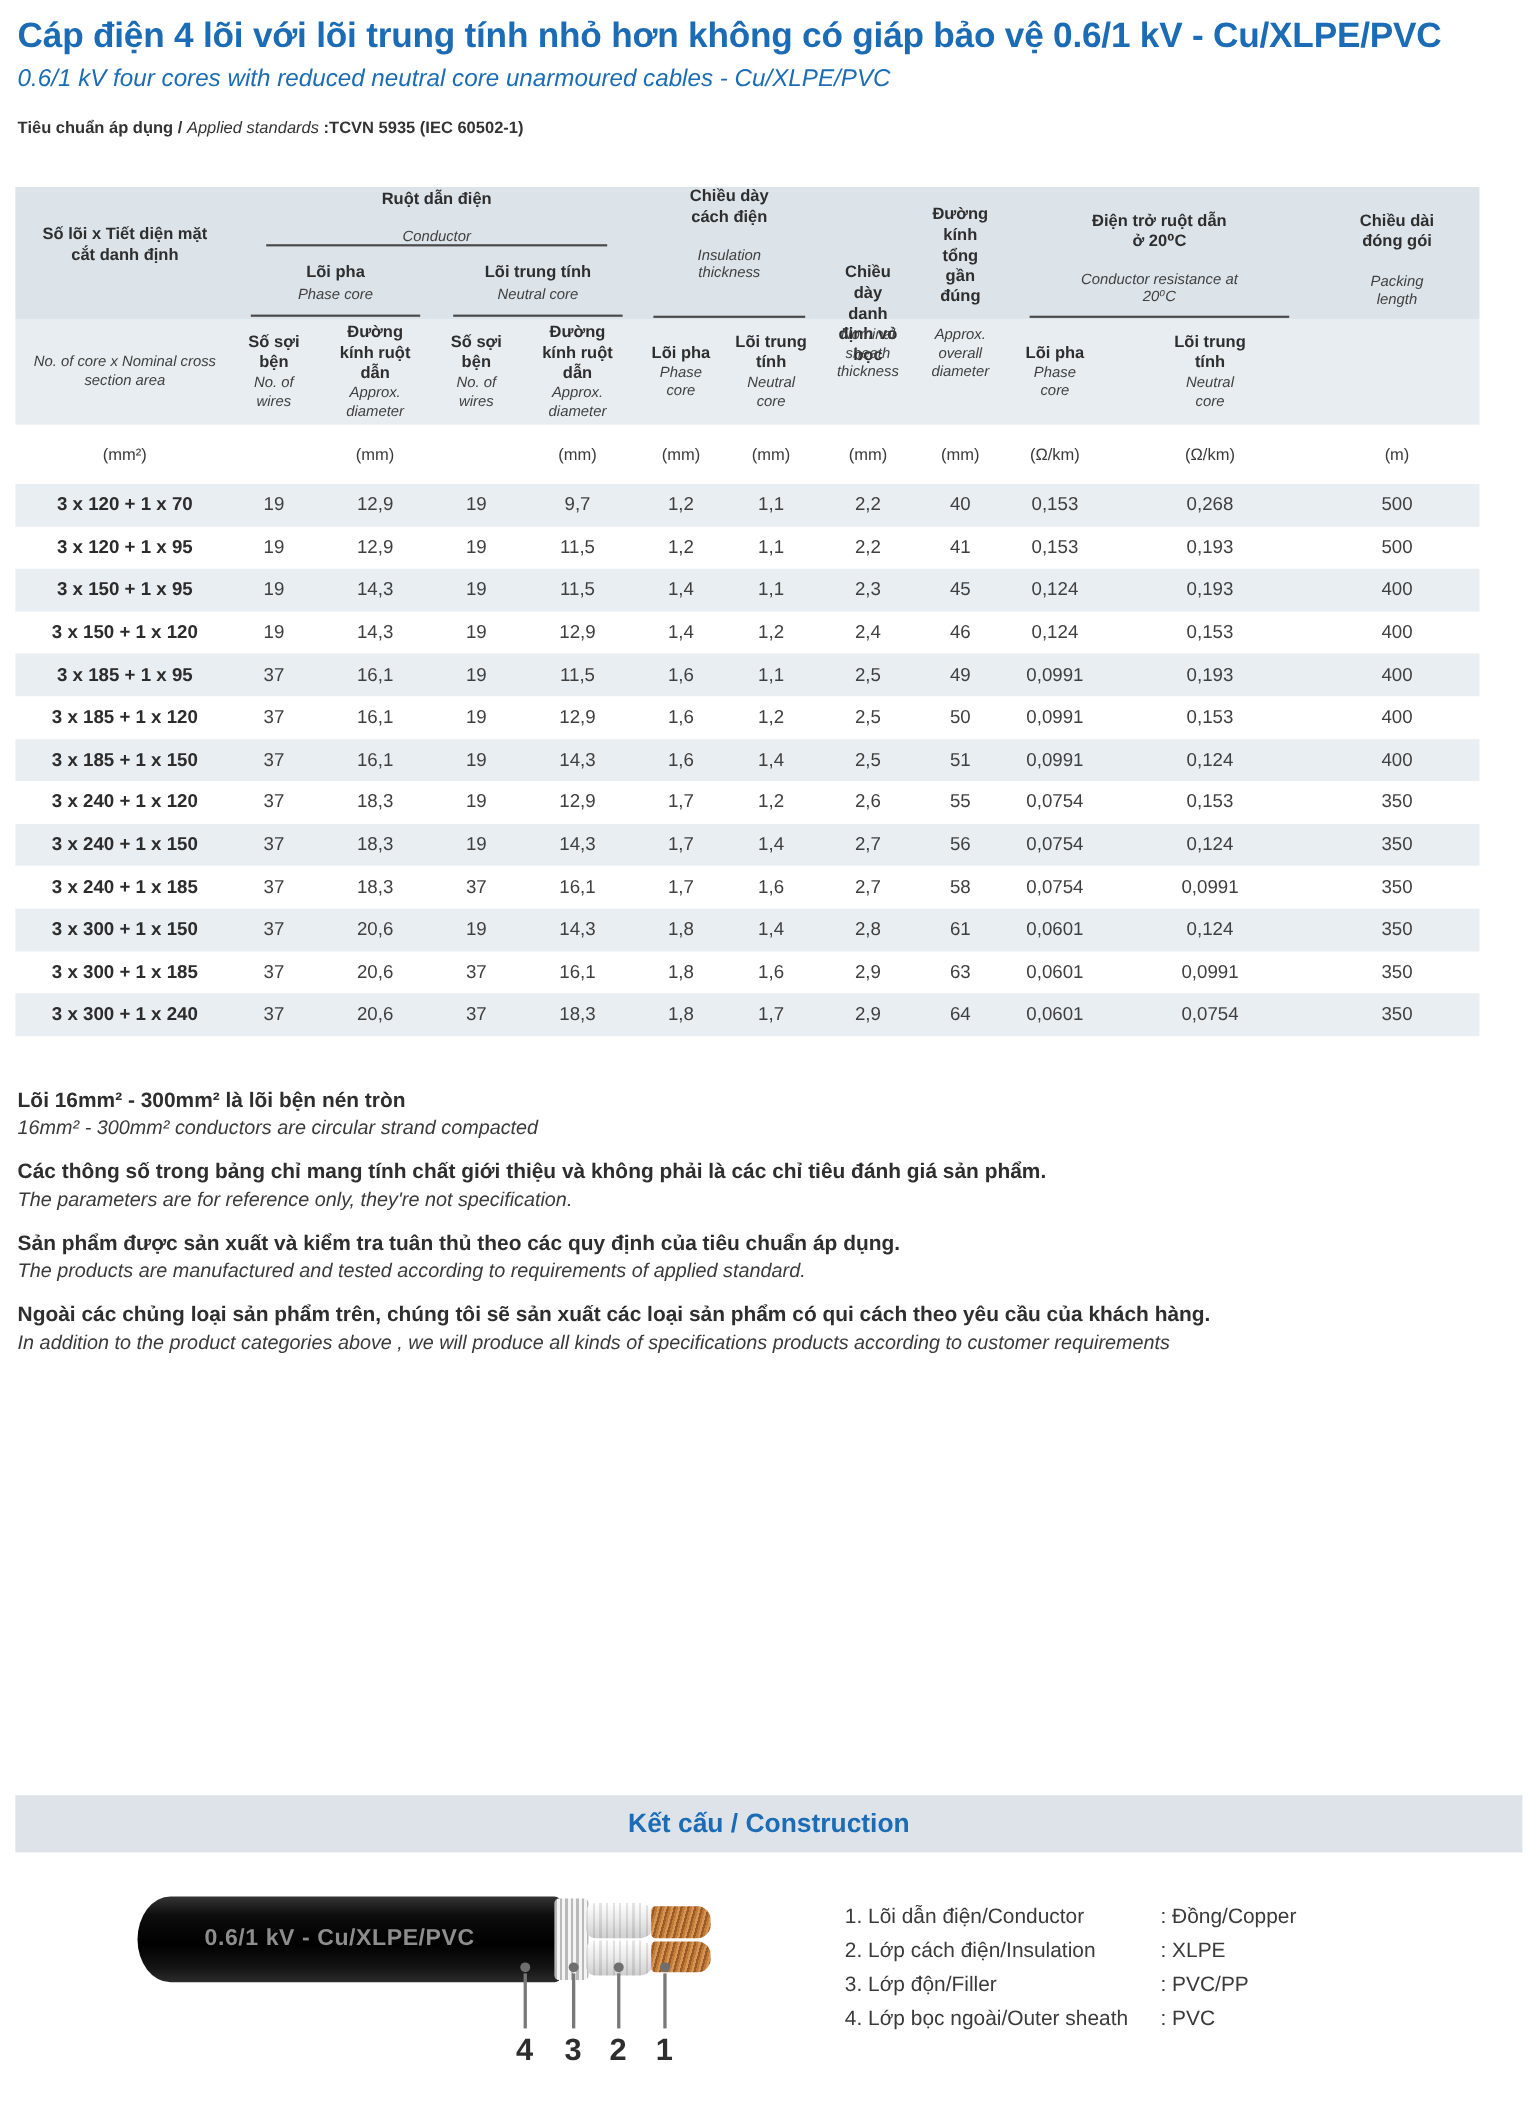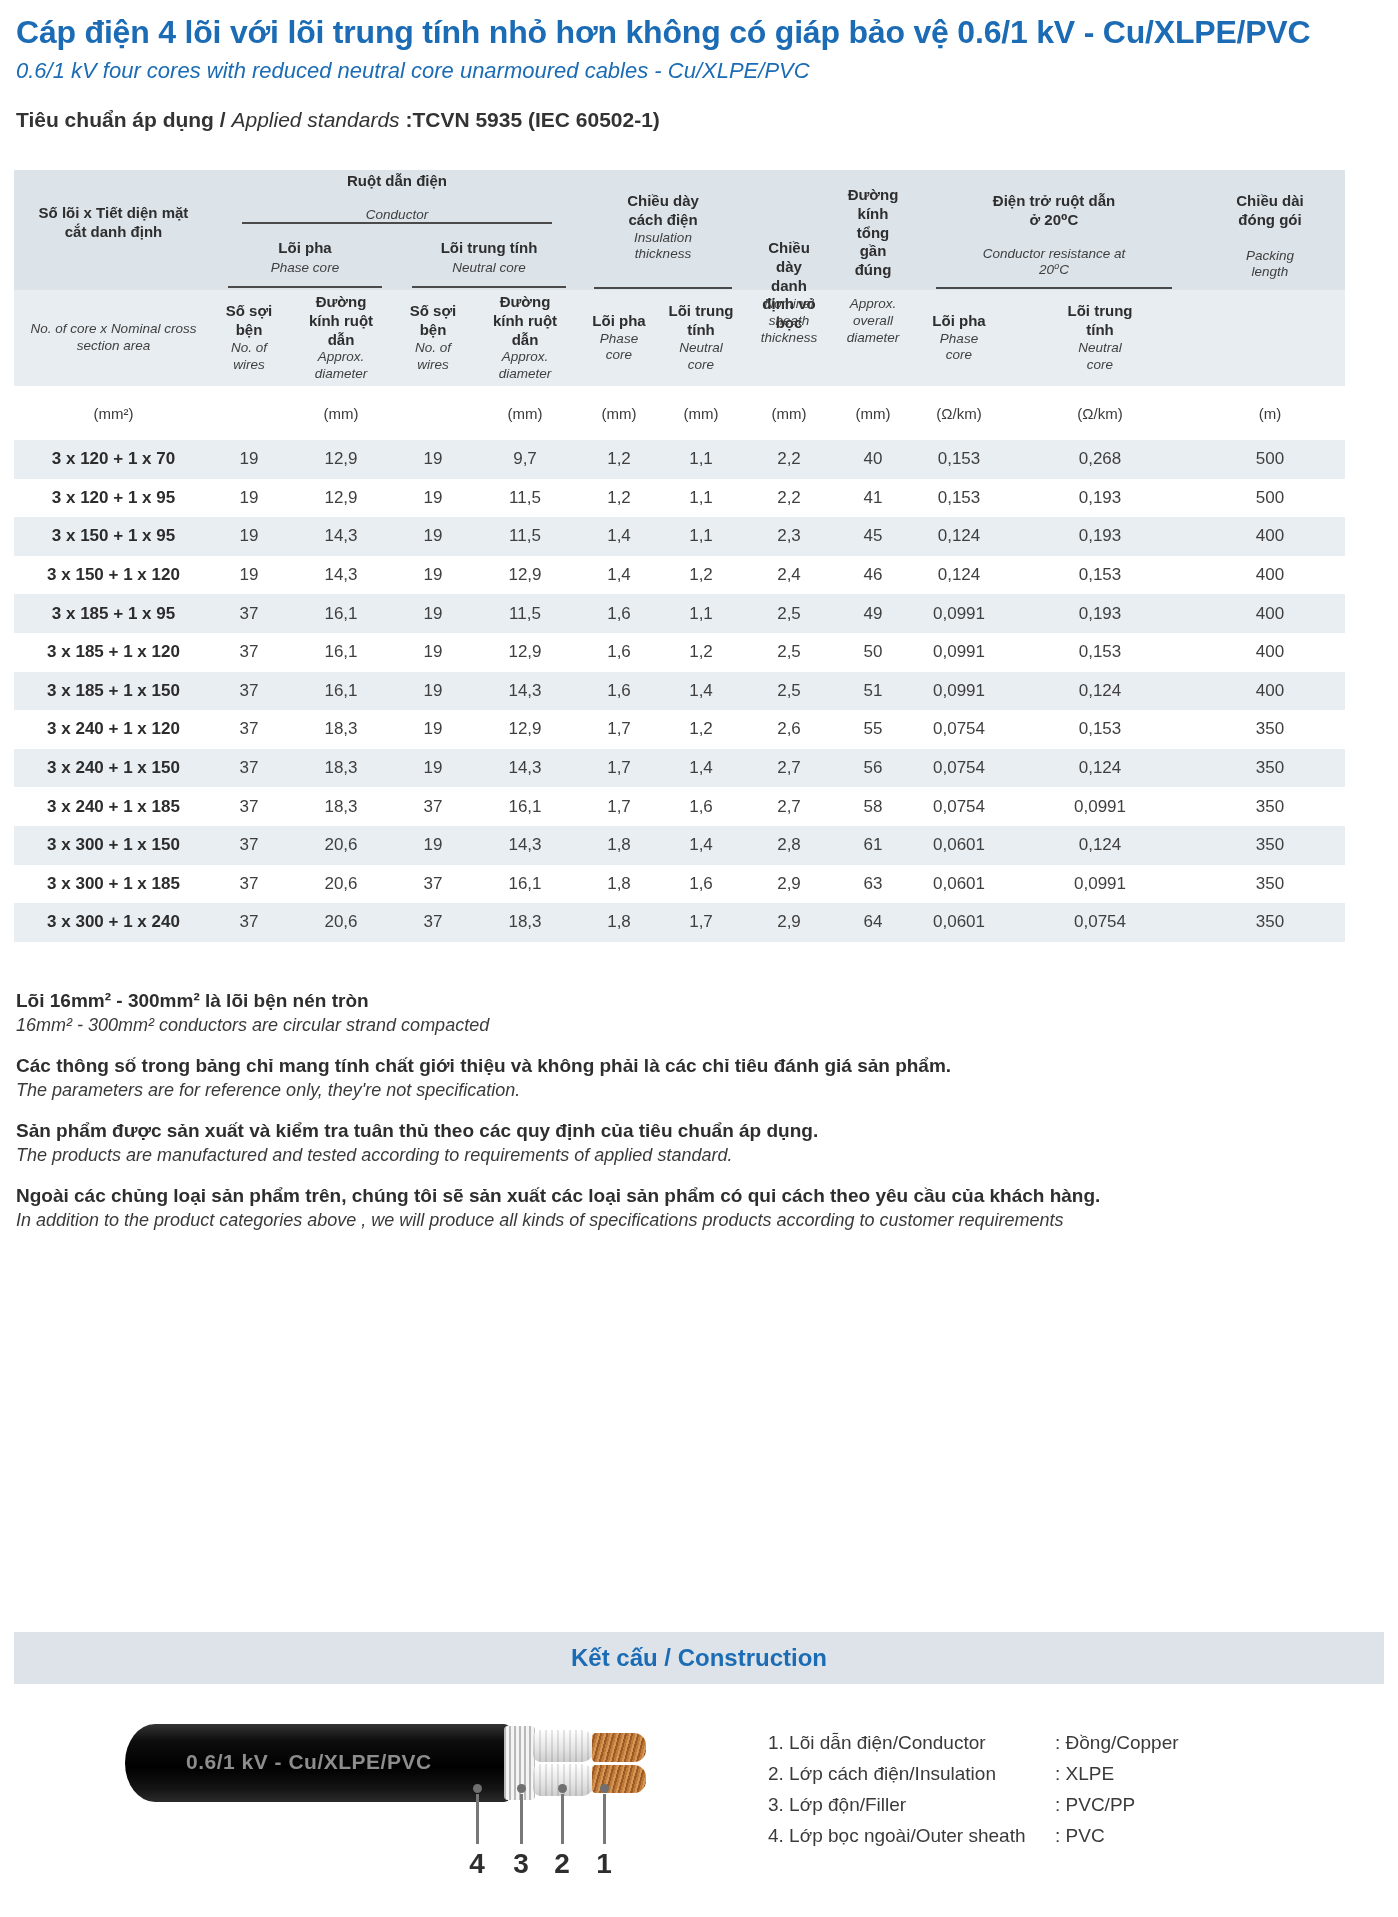--- a/index.html
+++ b/index.html
@@ -12,42 +12,42 @@
     --rule:#4a4a4a;
   }
   *{box-sizing:border-box;margin:0;padding:0}
   body{
     width:1398px;height:1917px;position:relative;background:#fff;
     font-family:"Liberation Sans","DejaVu Sans",sans-serif;color:var(--ink);
     overflow:hidden;
   }
   .title{position:absolute;top:14px;left:16px;font-size:32px;font-weight:bold;color:var(--accent);letter-spacing:-0.2px}
   .subtitle{position:absolute;top:58px;left:16px;font-size:22px;font-style:italic;color:var(--accent)}
-  .standards{position:absolute;top:108px;left:16px;font-size:21px;color:#333}
+  .standards{position:absolute;top:108px;left:16px;font-size:15px;color:#333}
   .standards .vn{font-weight:bold}
   .standards .en{font-style:italic}
   .standards .val{font-weight:bold}
 
   
   .tbl{position:absolute;top:170px;left:14px;width:1331px}
   :root{--tcols:199px 72px 112px 72px 112px 76px 88px 88px 80px 92px 190px 150px}
   .thead{position:relative;display:grid;grid-template-columns:var(--tcols);grid-template-rows:56px 64px 96px 54px;width:100%}
   .bgA{position:absolute;left:0;top:0;width:100%;height:120px;background:var(--hdr);z-index:0}
   .bgC{position:absolute;left:0;top:120px;width:100%;height:96px;background:var(--hdr2);z-index:0}
   .hcell{position:relative;z-index:1;display:flex;flex-direction:column;align-items:center;text-align:center;justify-content:center}
   .hcell .vn{font-weight:bold;font-size:15px;line-height:1.25;color:#2e2e2e}
   .hcell .en{font-style:italic;font-size:13.5px;line-height:1.25;color:#3f3f3f}
   .rule{position:absolute;bottom:2px;left:8%;width:84%;height:2px;background:var(--rule)}
   .ruleB{position:absolute;top:117px;left:8%;width:84%;height:2px;background:var(--rule)}
   .hc-size{grid-column:1;grid-row:1/3;justify-content:flex-start;padding-top:34px}
   .hc-size-en{grid-column:1;grid-row:3}
   .hc-conductor{grid-column:2/6;grid-row:1;gap:16px}
   .hc-phase{grid-column:2/4;grid-row:2;gap:2px}
   .hc-neutral{grid-column:4/6;grid-row:2;gap:2px}
-  .hc-insulation{grid-column:6/8;grid-row:1/4;justify-content:flex-start;padding-top:22px;}
+  .hc-insulation{grid-column:6/8;grid-row:1/4;justify-content:flex-start;gap:16px}
   .hc-sheath{grid-column:8;grid-row:1/4;justify-content:center;padding-top:16px}
   .hc-overall{grid-column:9;grid-row:1/4;justify-content:flex-start;padding-top:16px}
   .hc-resistance{grid-column:10/12;grid-row:1/4;justify-content:flex-start;padding-top:22px;gap:16px}
   .hc-packing{grid-column:12;grid-row:1/4;justify-content:flex-start;padding-top:22px;gap:18px}
   .hc-c2{grid-column:2;grid-row:3}.hc-c3{grid-column:3;grid-row:3}
   .hc-c4{grid-column:4;grid-row:3}.hc-c5{grid-column:5;grid-row:3}
   .hc-c6{grid-column:6;grid-row:3}.hc-c7{grid-column:7;grid-row:3}
   .hc-c8{grid-column:8;grid-row:3;justify-content:flex-start;padding-top:6px}
   .hc-c9{grid-column:9;grid-row:3;justify-content:flex-start;padding-top:6px}
   .hc-c10{grid-column:10;grid-row:3}.hc-c11{grid-column:11;grid-row:3}

